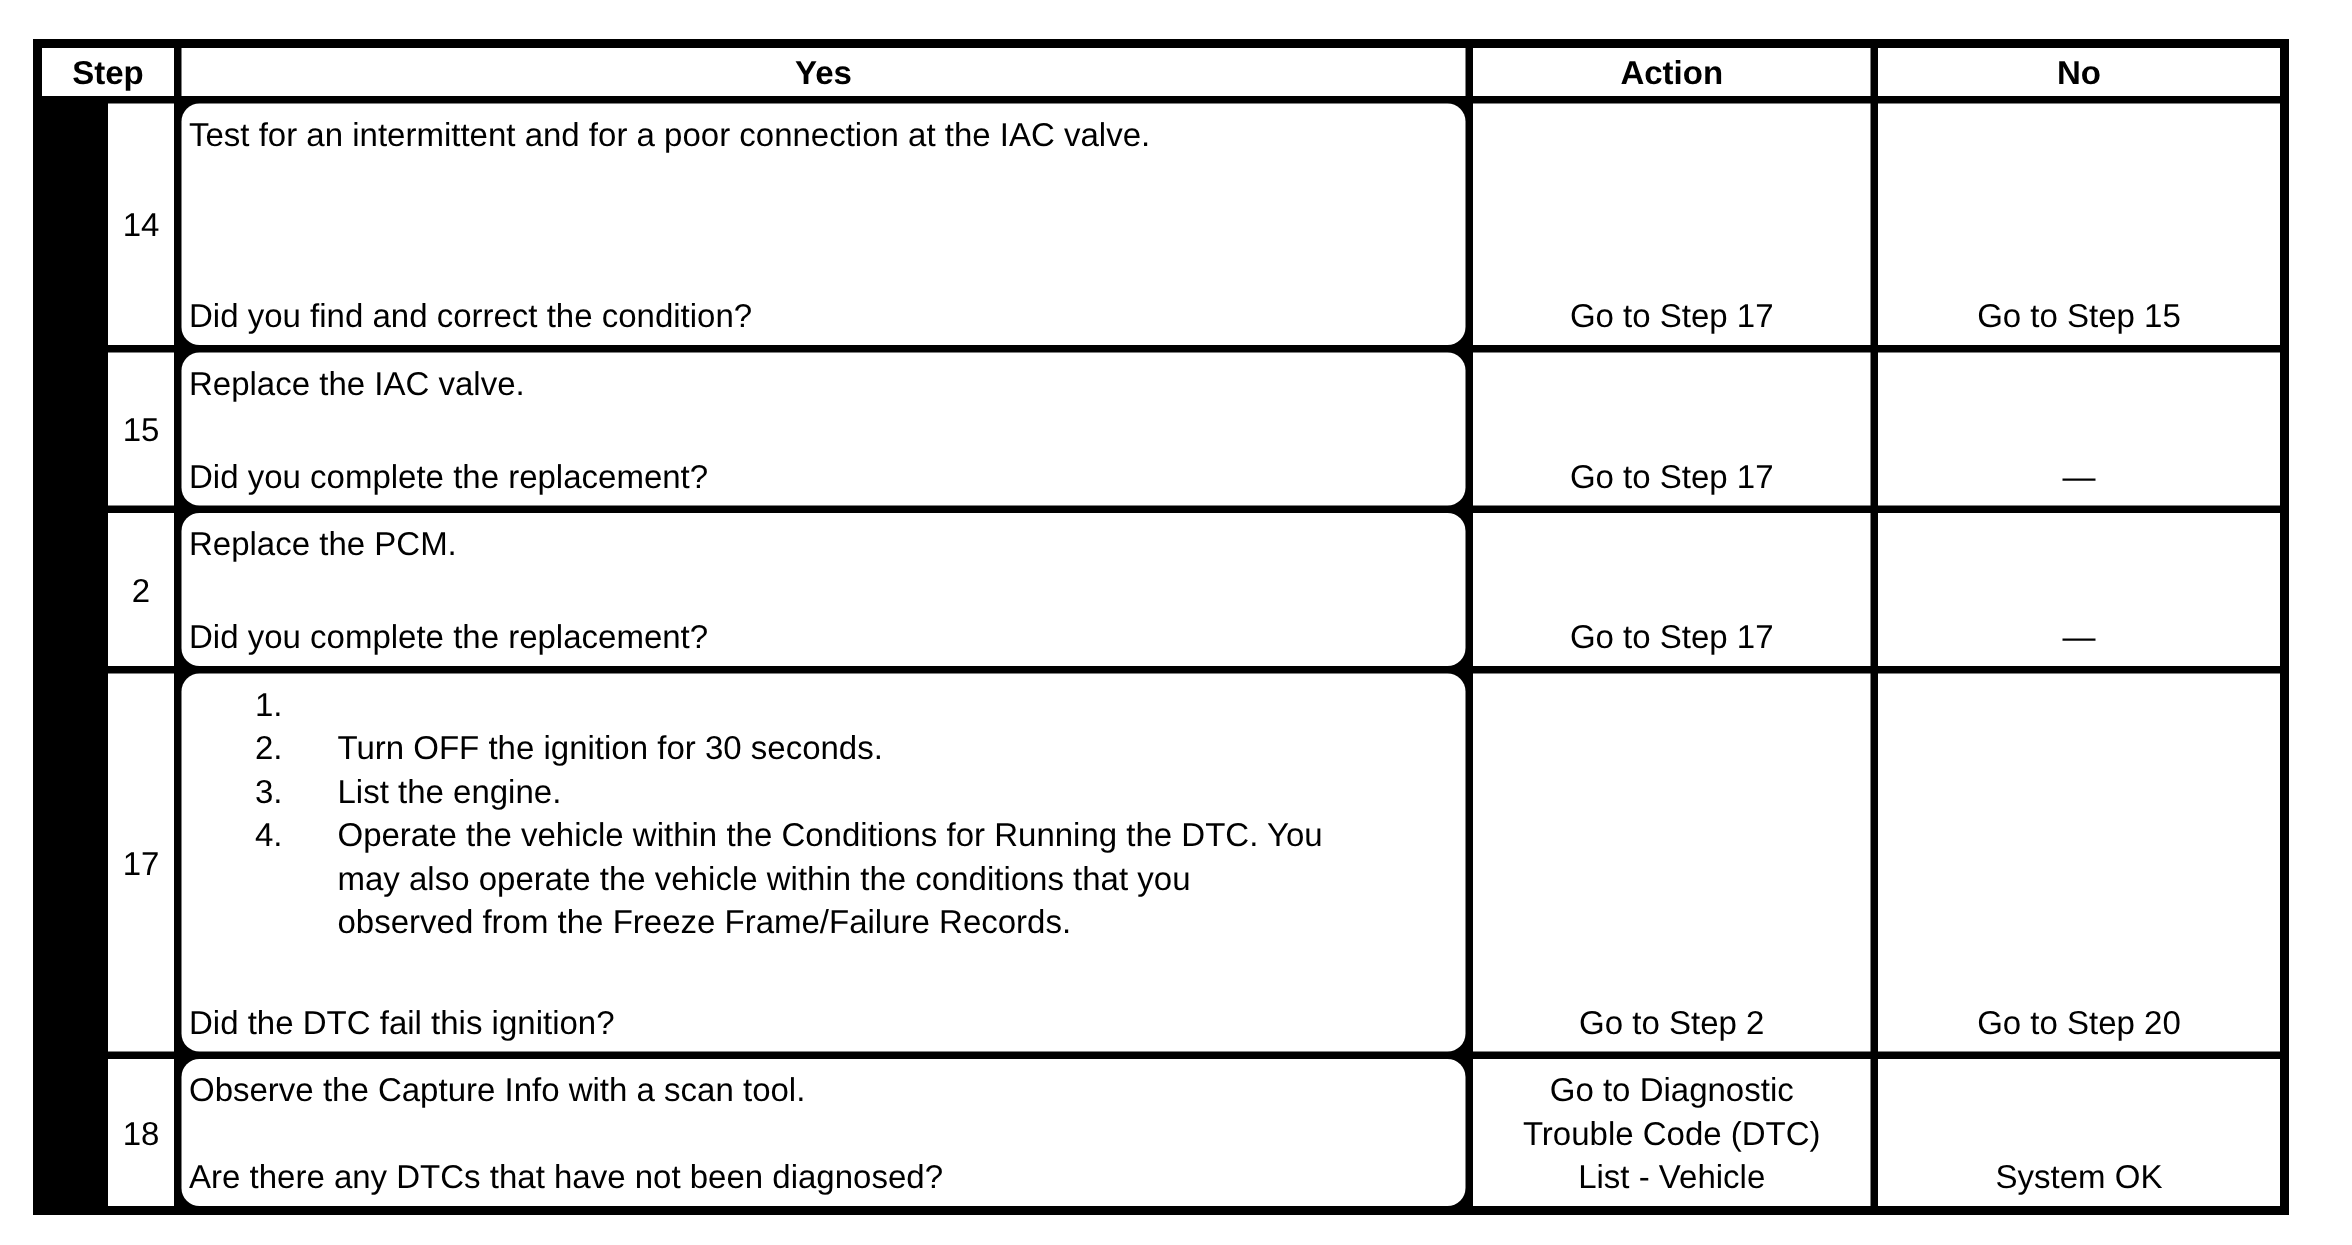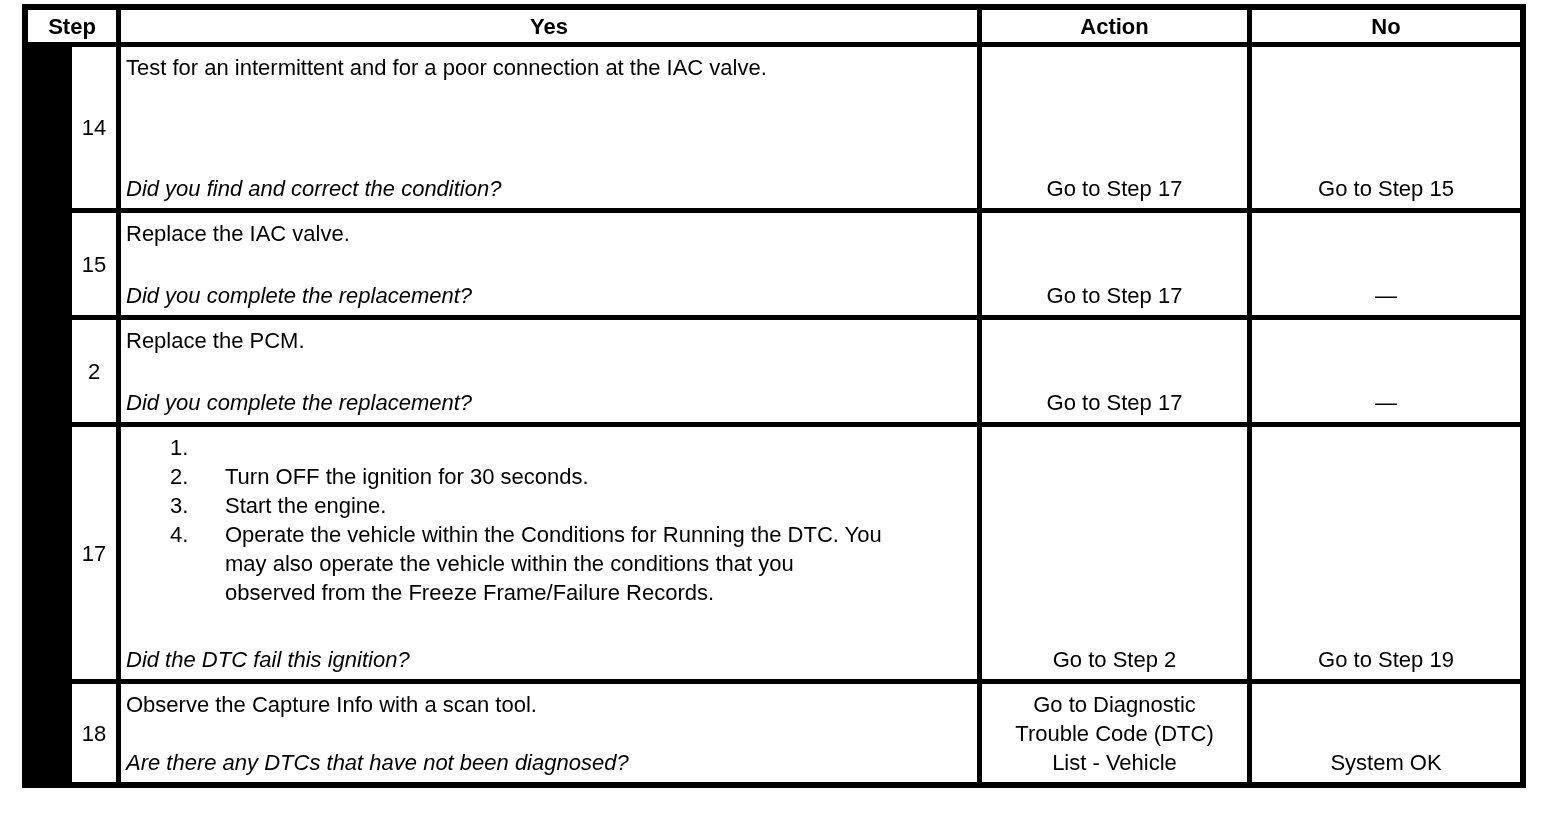--- a/index.html
+++ b/index.html
@@ -6,21 +6,21 @@
     margin: 0;
     padding: 0;
     background: #ffffff;
     font-family: "Liberation Sans", sans-serif;
     color: #000000;
   }
   .page {
     width: 1568px;
     height: 830px;
     box-sizing: border-box;
-    padding: 4px 0 0 22px;
+    padding: 26px 0 0 22px;
     background: #ffffff;
   }
   .dtc-table {
     display: grid;
     grid-template-columns: 88px 856px 265px 268px;
     grid-template-rows: 32px 161px 102px 102px 252px 98px;
     gap: 5px;
     background: #000000;            
     border: 6px solid #000000;
     width: -moz-fit-content;
@@ -43,29 +43,30 @@
     justify-content: center;
     margin-left: 44px;
   }
   .action {
     display: flex;
     flex-direction: column;
     justify-content: space-between;
     box-sizing: border-box;
     padding: 6px 4px 5px 5px;
     text-align: left;
+    border-radius: 12px;
   }
   .action .line { display: block; white-space: nowrap; }
   .list-item { display: flex; }
   .list-item .num {
     margin-left: 44px;
     width: 55px;
     flex: 0 0 55px;
   }
-  .question { display: block; font-style: italic; }
+  .question { display: block; }
   .result {
     display: flex;
     flex-direction: column;
     align-items: center;
     justify-content: flex-end;
     box-sizing: border-box;
     padding-bottom: 5px;
     text-align: right;
   }
   .result .line { display: block; }
@@ -119,36 +120,36 @@
         </div>
         <div class="list-item">
           <span class="num">2.</span>
           <span class="txt">
             <span class="line">Turn OFF the ignition for 30 seconds.</span>
           </span>
         </div>
         <div class="list-item">
           <span class="num">3.</span>
           <span class="txt">
-            <span class="line">Start the engine.</span>
+            <span class="line">List the engine.</span>
           </span>
         </div>
         <div class="list-item">
           <span class="num">4.</span>
           <span class="txt">
             <span class="line">Operate the vehicle within the Conditions for Running the DTC. You</span>
             <span class="line">may also operate the vehicle within the conditions that you</span>
             <span class="line">observed from the Freeze Frame/Failure Records.</span>
           </span>
         </div>
       </div>
       <span class="question">Did the DTC fail this ignition?</span>
     </div>
     <div class="cell result">Go to Step 2</div>
-    <div class="cell result">Go to Step 19</div>
+    <div class="cell result">Go to Step 20</div>
 
     <div class="cell step">18</div>
     <div class="cell action">
       <div class="action-top">
         <span class="line">Observe the Capture Info with a scan tool.</span>
       </div>
       <span class="question">Are there any DTCs that have not been diagnosed?</span>
     </div>
     <div class="cell result">
       <span class="line">Go to Diagnostic</span>

